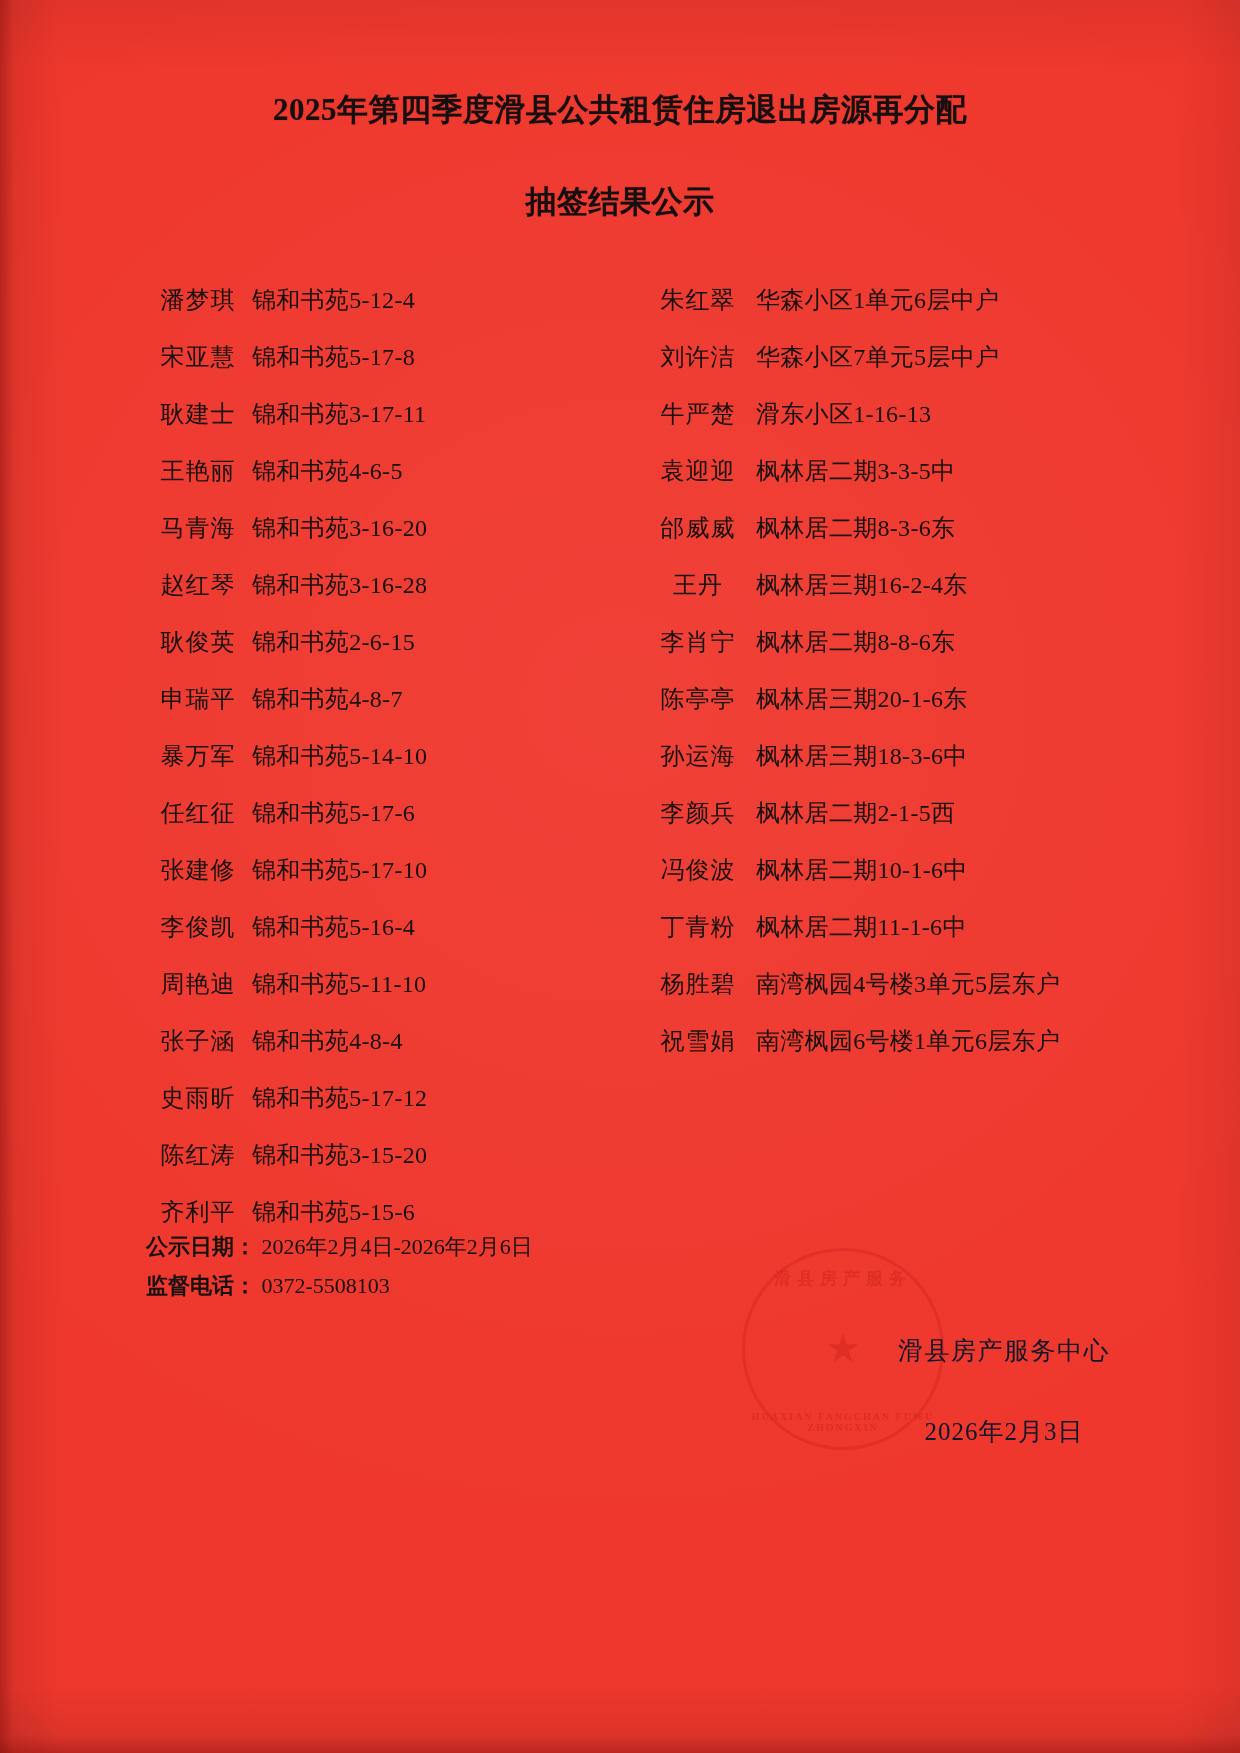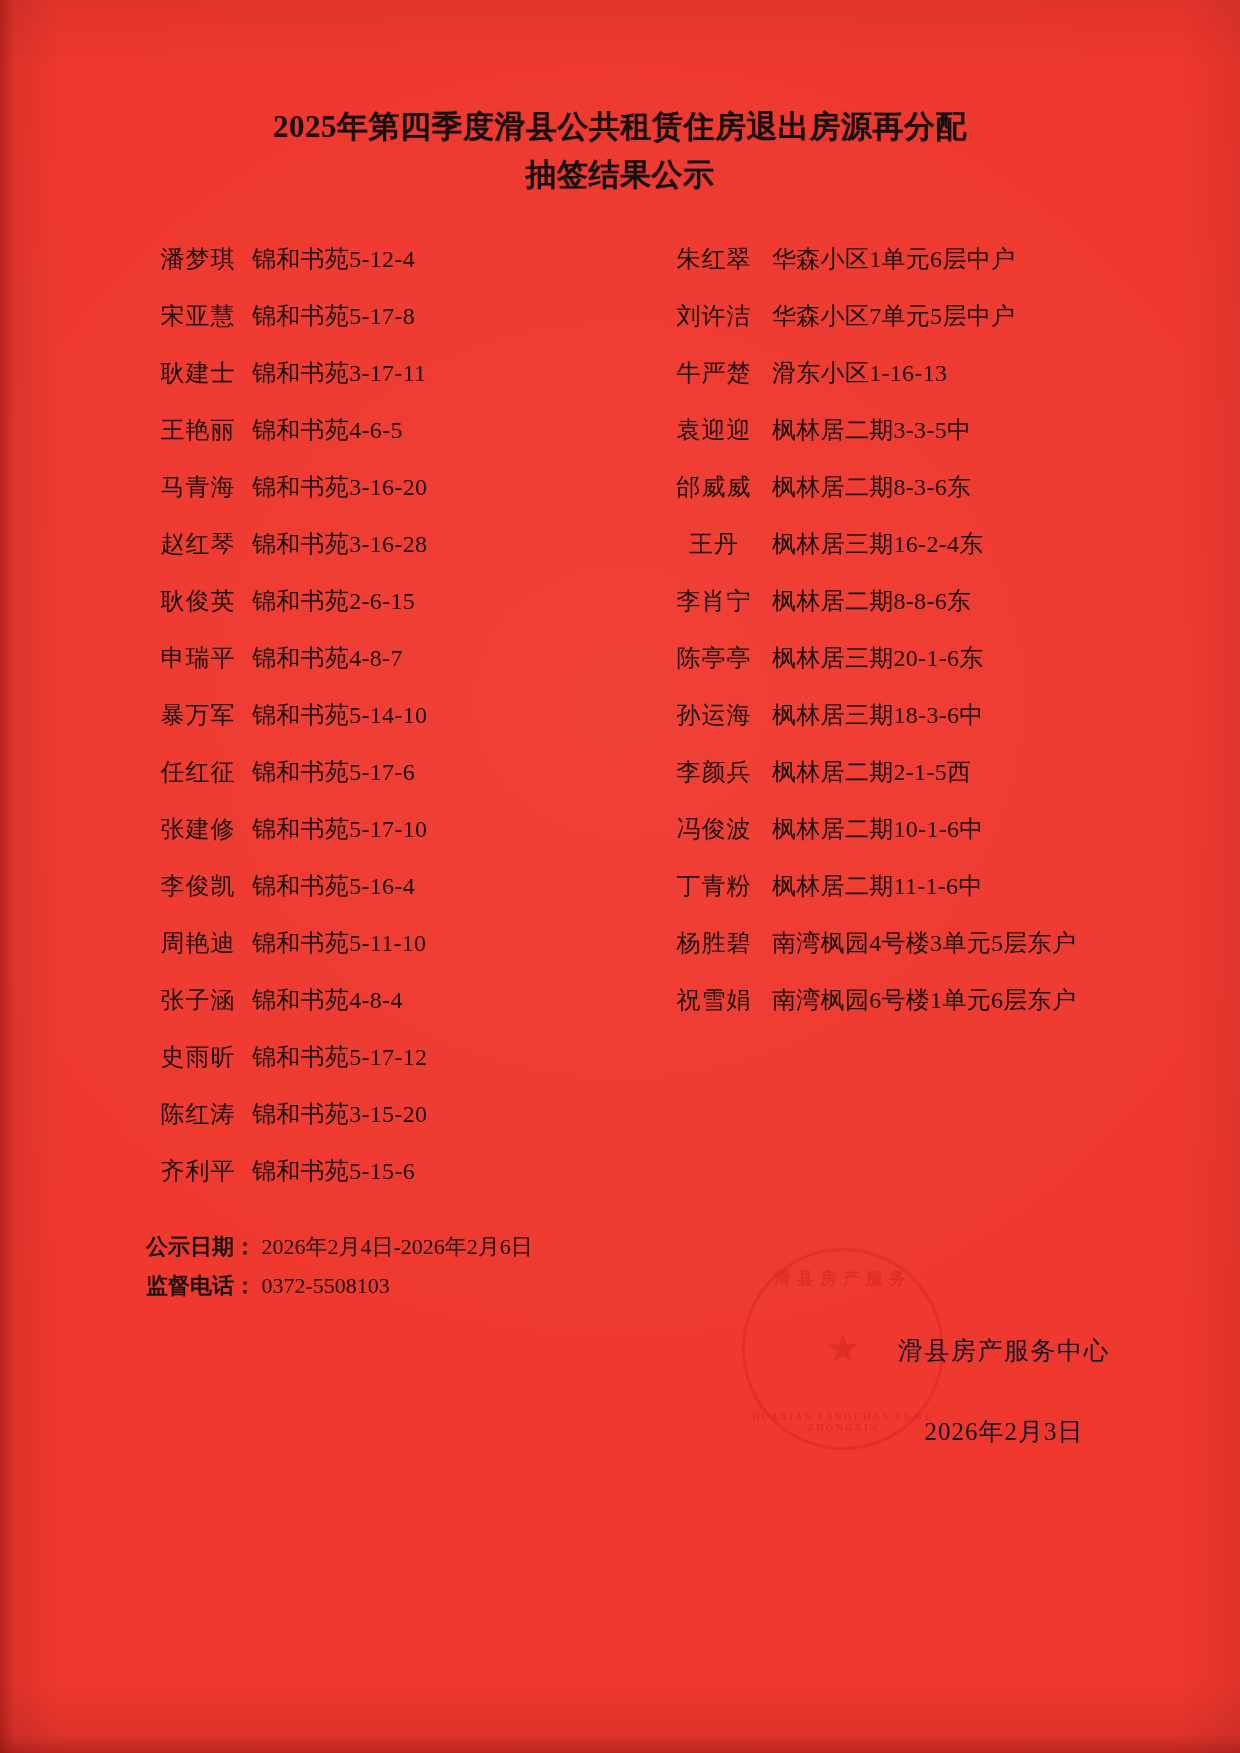--- a/index.html
+++ b/index.html
@@ -32,42 +32,43 @@
   }
   .edge-bottom {
     position: absolute;
     left: 0; right: 0; bottom: 0; height: 18px;
     background: linear-gradient(0deg, rgba(120,10,5,0.30), rgba(120,10,5,0.0));
   }
 
   .doc {
     position: absolute;
     inset: 0;
-    padding: 17px 128px;
+    padding: 0 128px;
     box-sizing: border-box;
   }
 
   .title {
     margin-top: 86px;
     text-align: center;
     font-weight: bold;
     font-size: 31px;
     line-height: 1.55;
     letter-spacing: 0.5px;
     color: #15100f;
     text-shadow: 0 0 1px rgba(0,0,0,0.35);
   }
   .title .line2 {
     display: block;
+    margin-top: 44px;
   }
 
   .columns {
-    margin-top: 44px;
+    margin-top: 58px;
     display: flex;
-    gap: 16px;
+    gap: 0px;
   }
   .col {
     flex: 0 0 50%;
     box-sizing: border-box;
   }
   .col-left { padding-left: 16px; }
   .col-right { padding-left: 20px; }
 
   .entry {
     display: flex;

